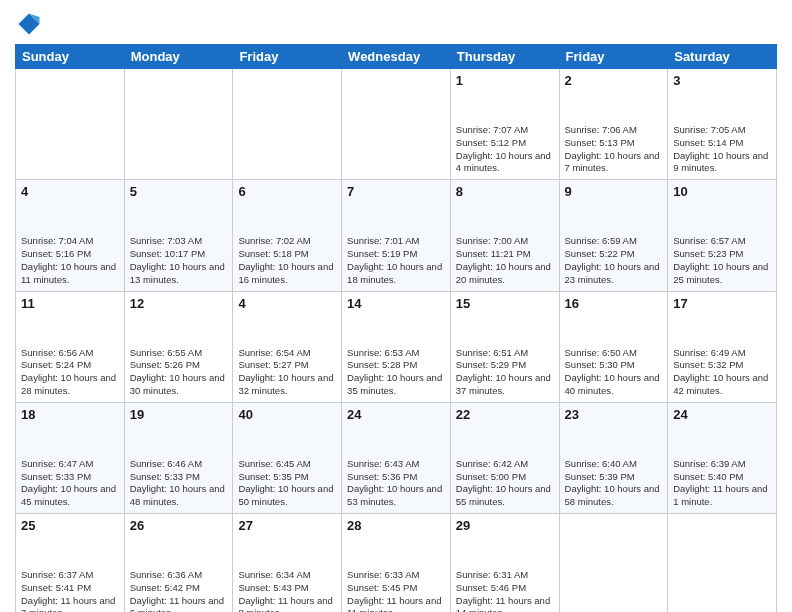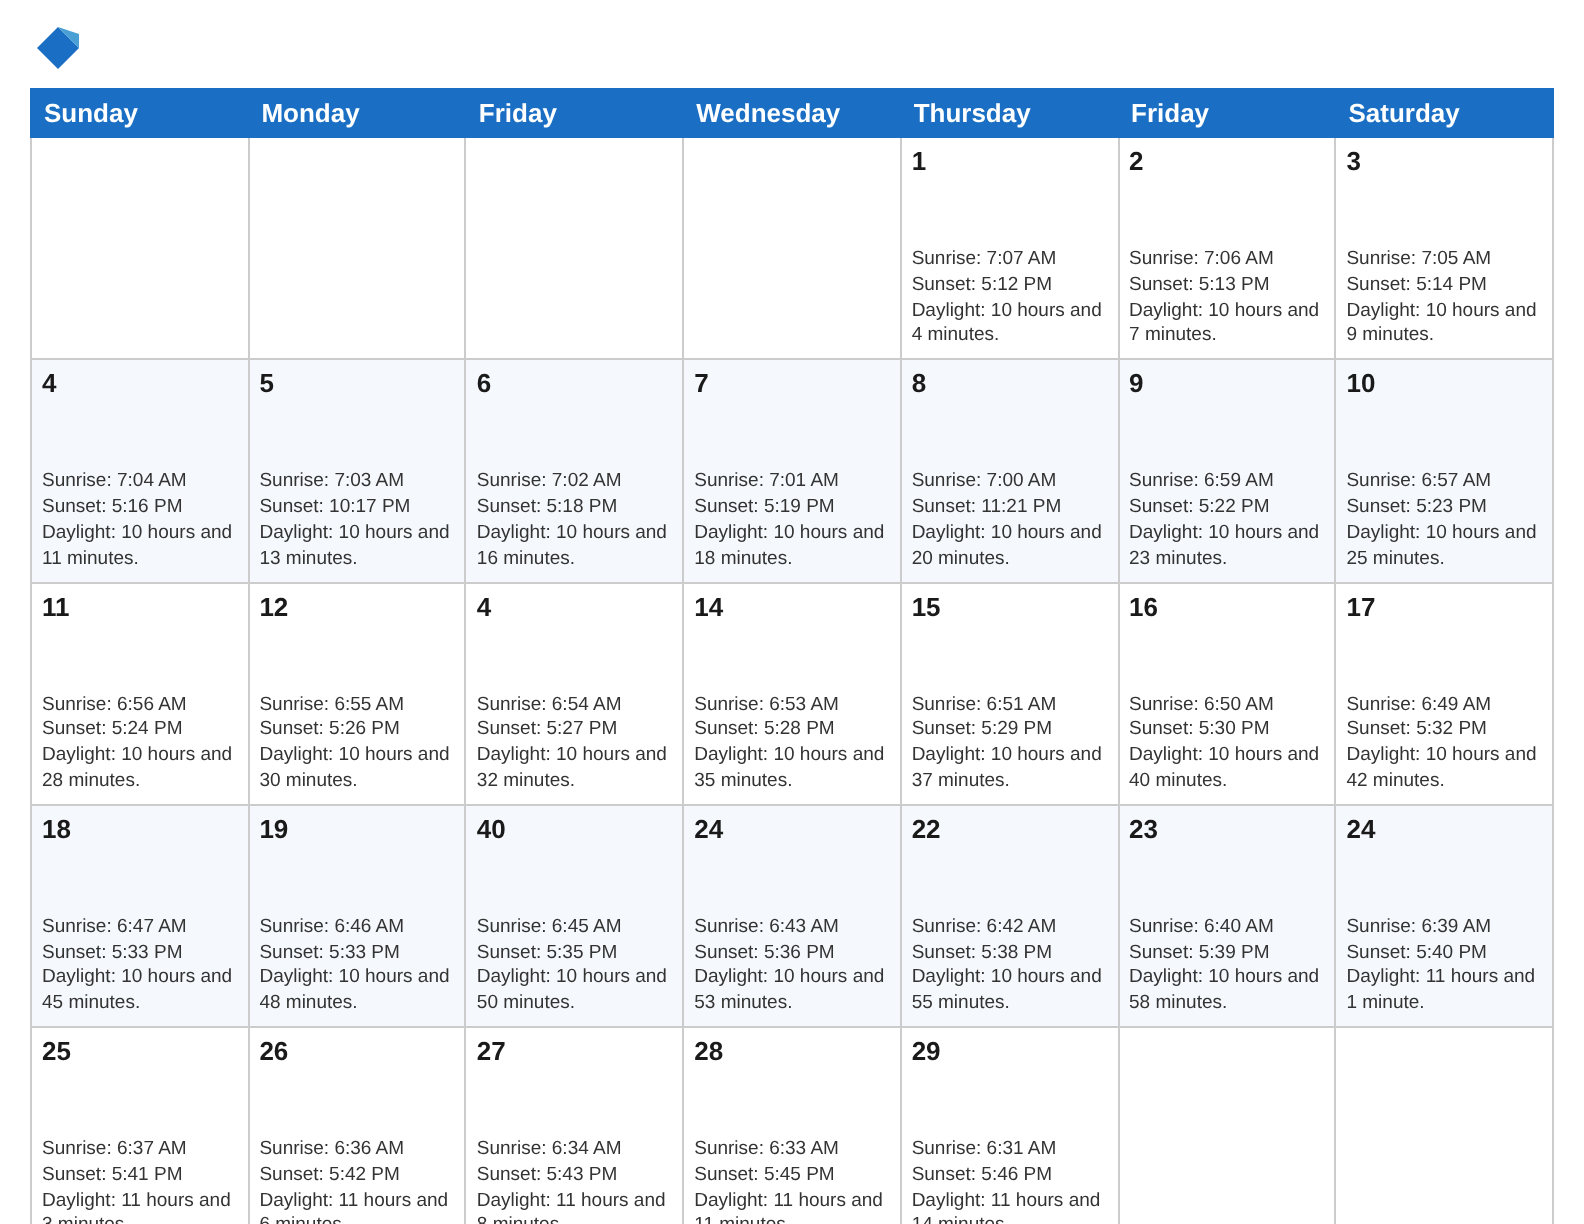--- a/index.html
+++ b/index.html
@@ -288,21 +288,21 @@
           <td>
             <span class="day-num">24</span>
             <div class="cell-info">Sunrise: 6:43 AM
 Sunset: 5:36 PM
 Daylight: 10 hours
 and 53 minutes.</div>
           </td>
           <td>
             <span class="day-num">22</span>
             <div class="cell-info">Sunrise: 6:42 AM
-Sunset: 5:38 PM
+Sunset: 5:00 PM
 Daylight: 10 hours
 and 55 minutes.</div>
           </td>
           <td>
             <span class="day-num">23</span>
             <div class="cell-info">Sunrise: 6:40 AM
 Sunset: 5:39 PM
 Daylight: 10 hours
 and 58 minutes.</div>
           </td>

